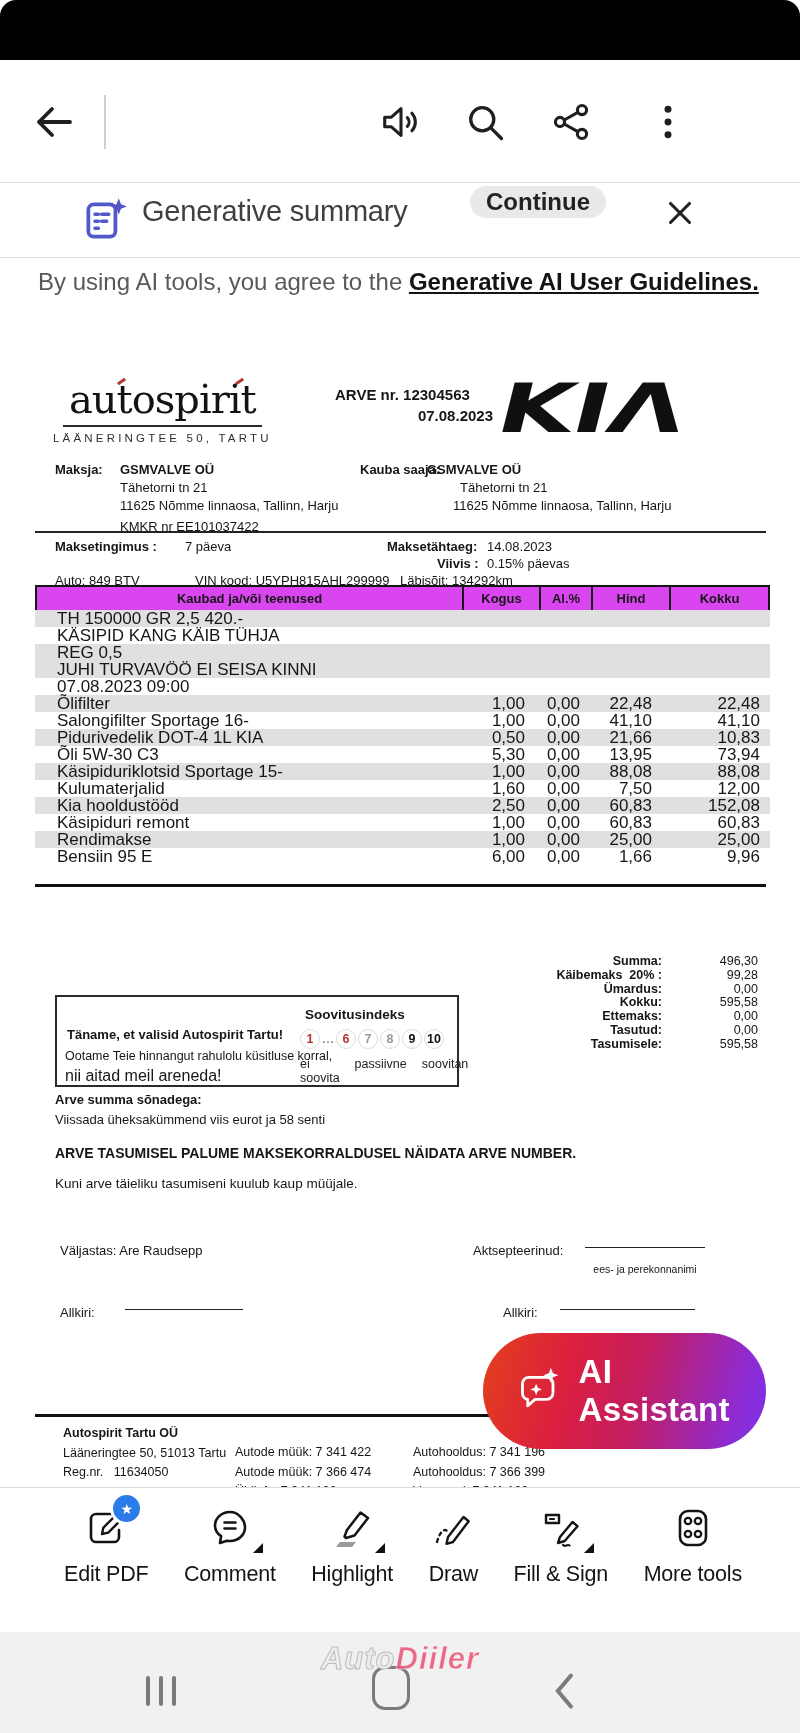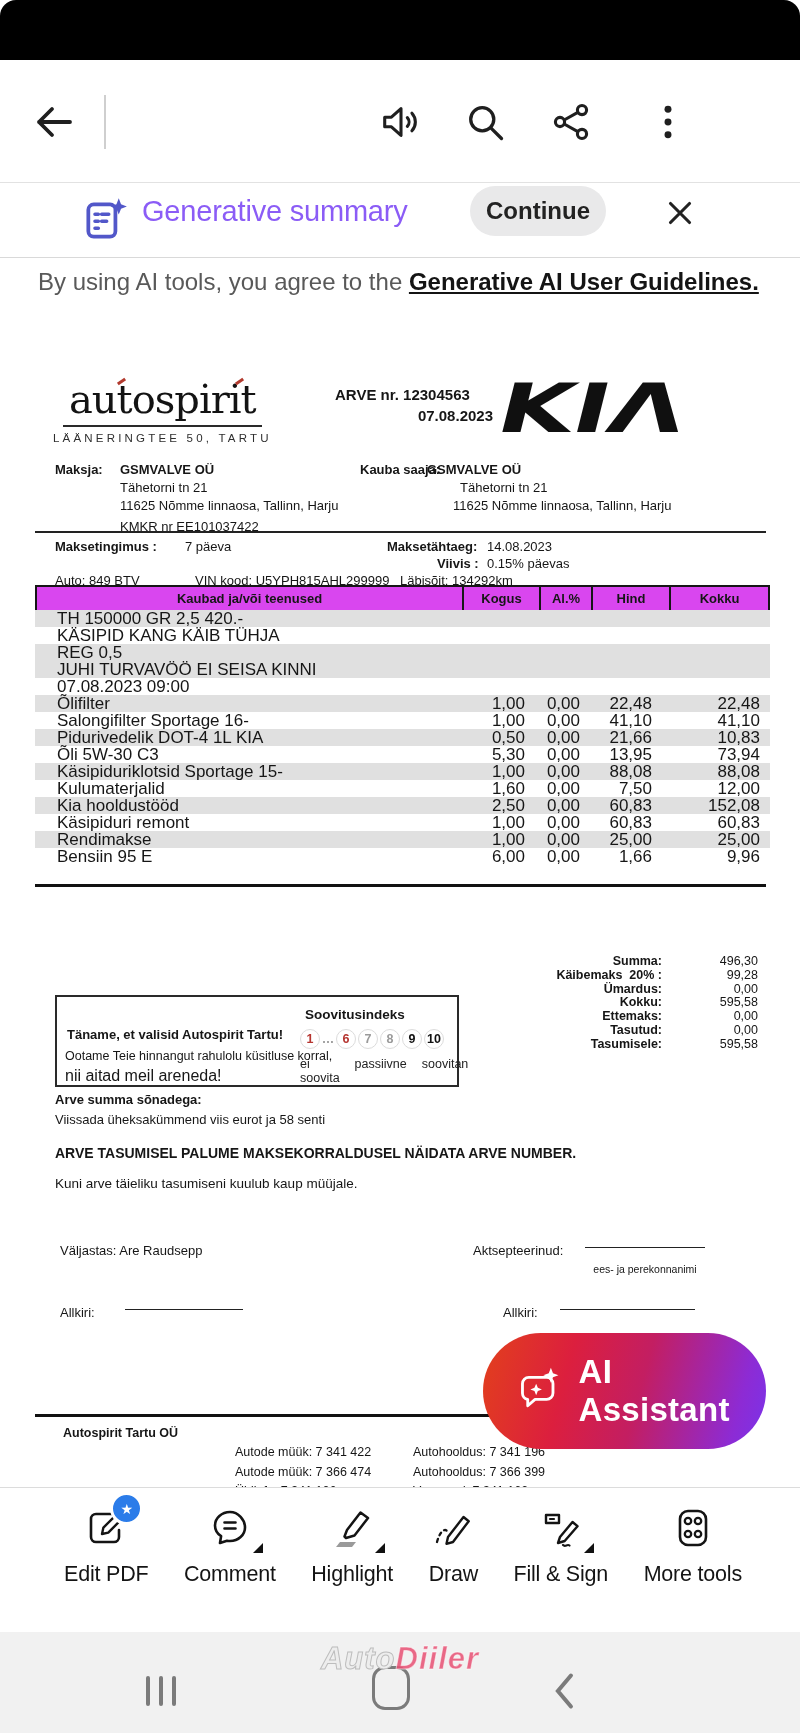--- a/index.html
+++ b/index.html
@@ -10,22 +10,22 @@
   
   #status-bar{left:0;top:0;width:800px;height:60px;background:#000;border-radius:16px 16px 0 0;}
 
   
   #app-toolbar{left:0;top:60px;width:800px;height:122px;background:#fff;border-bottom:1px solid #e2e2e2;}
   .tb-icon{position:absolute;cursor:pointer;}
   #tb-divider{left:104px;top:95px;width:2px;height:54px;background:#cfcfcf;}
 
   
   #gen-row{left:0;top:183px;width:800px;height:74px;background:#fff;border-bottom:1px solid #d9d9d9;}
-  #gen-title{left:142px;top:195px;font-size:29px;font-weight:500;color:#8b5cf6;letter-spacing:-.2px;text-align:right;}
-  #continue-btn{left:470px;top:186px;width:136px;height:50px;border-radius:26px;background:#e9e9ea;
+  #gen-title{left:142px;top:195px;font-size:29px;font-weight:500;color:#404040;letter-spacing:-.2px;text-align:right;}
+  #continue-btn{left:470px;top:186px;width:136px;height:32px;border-radius:26px;background:#e9e9ea;
     display:flex;align-items:center;justify-content:center;font-size:24px;font-weight:600;color:#222;cursor:pointer;}
   
   #guidelines{left:38px;top:268px;width:740px;font-size:24px;color:#595959;}
   #guidelines b{color:#141414;text-decoration:underline;cursor:pointer;}
 
   
   #doc{left:35px;top:370px;width:735px;height:1160px;font-size:13px;color:#161616;}
   #doc .abs{position:absolute;}
   .b{font-weight:bold;}
   #logo-block{left:18px;top:6px;text-align:center;}
@@ -377,20 +377,26 @@
   <span class="abs uline" style="left:550px;top:862px;width:120px"></span>
   <div class="abs" style="left:545px;top:893px;width:130px;text-align:center;font-size:10.5px">ees- ja perekonnanimi</div>
   <div class="abs" style="left:25px;top:935px">Allkiri:</div>
   <span class="abs uline" style="left:90px;top:924px;width:118px"></span>
   <div class="abs" style="left:468px;top:935px">Allkiri:</div>
   <span class="abs uline" style="left:525px;top:924px;width:135px"></span>
 
   <div class="abs bigline" style="left:0;top:1044px;width:720px"></div>
   <div class="abs" style="left:28px;top:1054px">
     <div class="fline b">Autospirit Tartu OÜ</div>
+    <div id="fcol1">
+        <div class="fline">Lääneringtee 50, 51013 Tartu</div>
+        <div class="fline">Reg.nr.   11634050</div>
+        <div class="fline">KMKR nr.EE101291365</div>
+        <div class="fline">www.autospirit.ee</div>
+      </div>
   </div>
   <div class="abs" style="left:200px;top:1073px" id="fcol2">
       <div class="fline">Autode müük: 7 341 422</div>
       <div class="fline">Autode müük: 7 366 474</div>
       <div class="fline">Üldinfo: 7 341 126</div>
       <div class="fline">e-mail: tartu@autospirit.ee</div>
     </div>
   <div class="abs" style="left:378px;top:1073px" id="fcol3">
       <div class="fline">Autohooldus: 7 341 196</div>
       <div class="fline">Autohooldus: 7 366 399</div>

